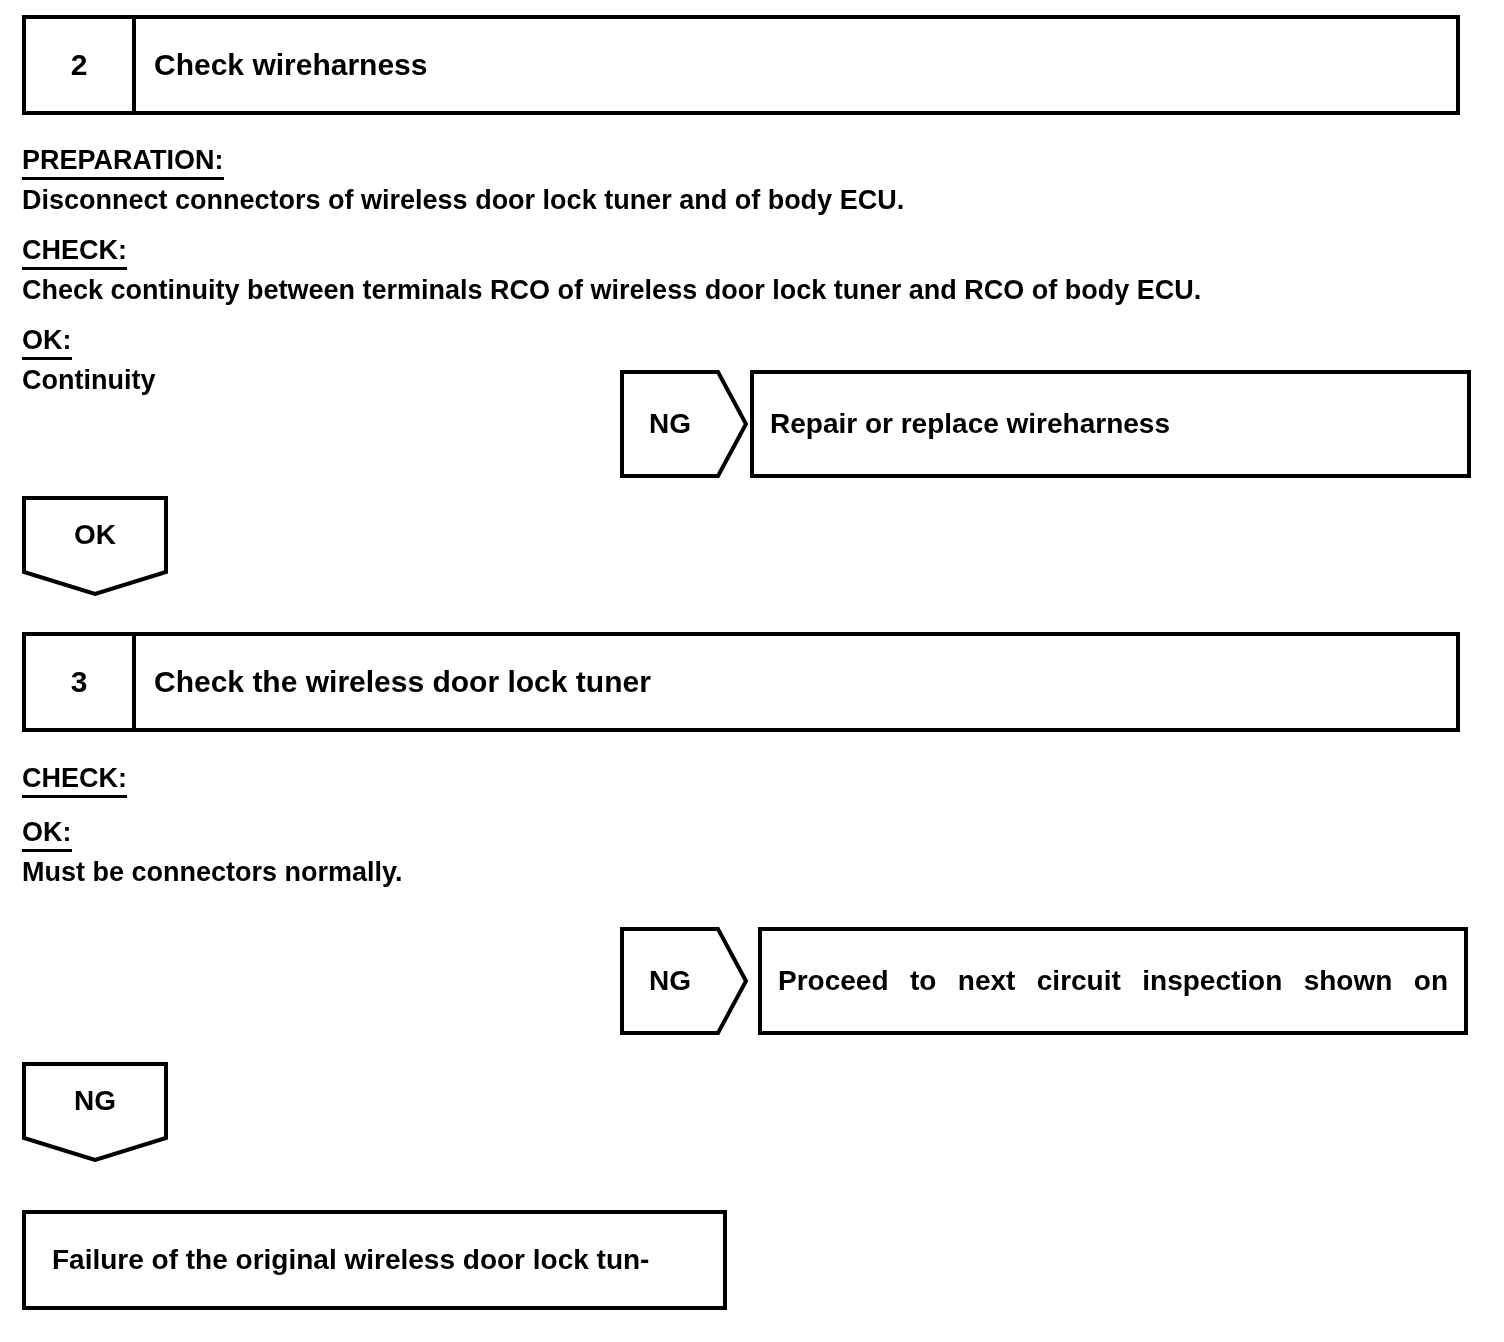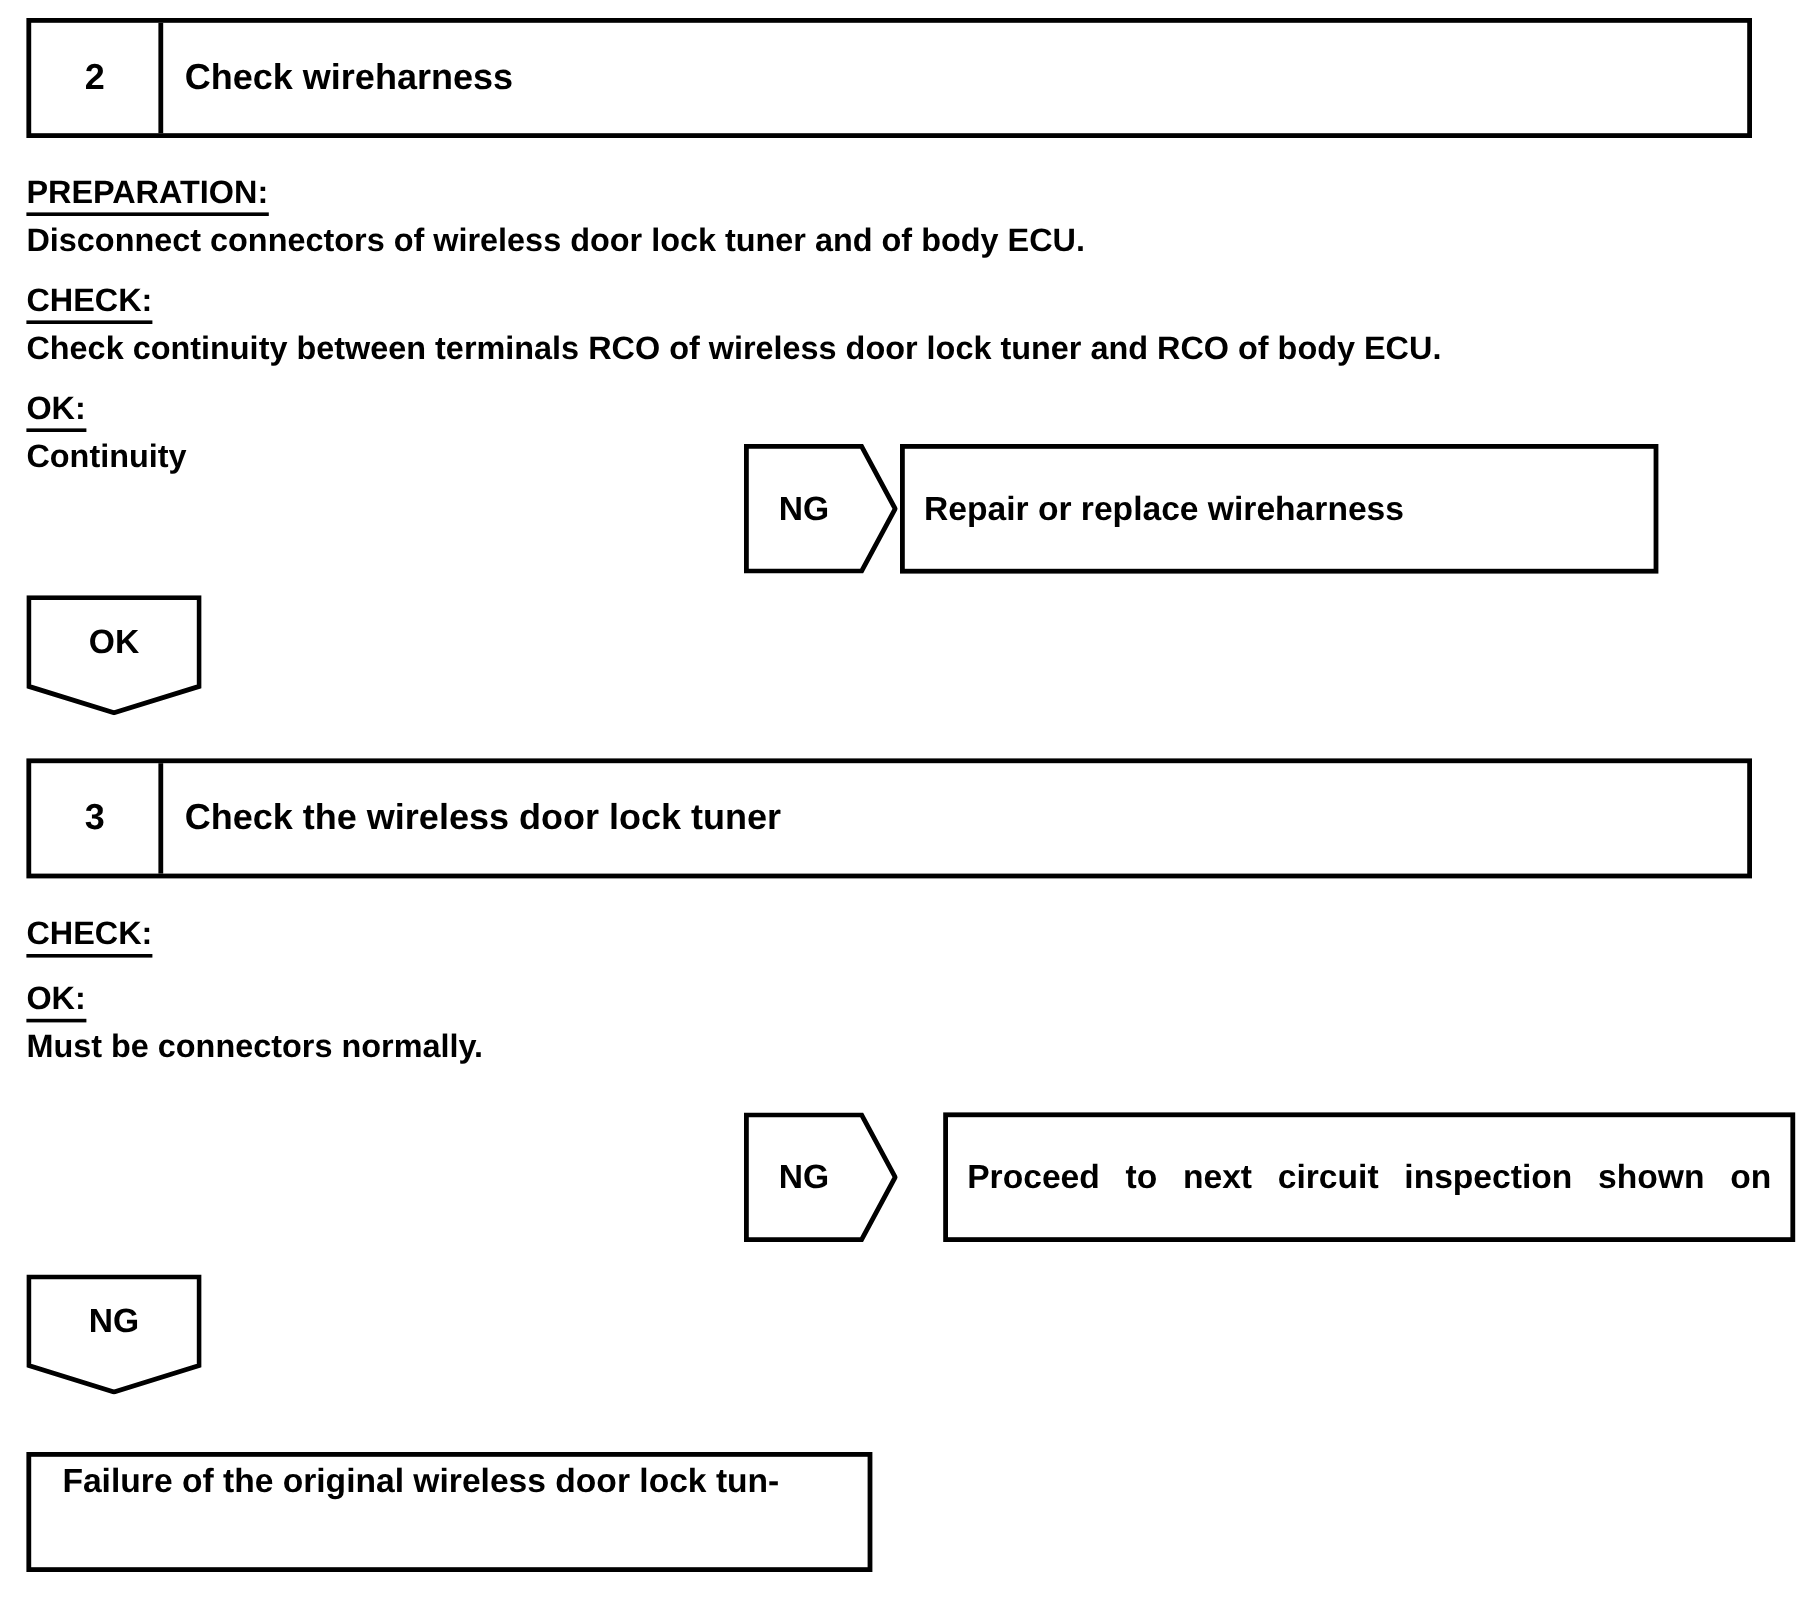--- a/index.html
+++ b/index.html
@@ -142,20 +142,21 @@
     font-size: 28px;
   }
 
   
   .final-box {
     position: absolute;
     border: 4px solid #000;
     box-sizing: border-box;
     background: #fff;
     display: flex;
+    align-items: center;
   }
   .final-text {
     font-weight: bold;
     font-size: 28px;
     line-height: 40px;
     padding: 0 26px;
   }
   .final-text .ln { display: block; }
 </style>
 </head>
@@ -183,21 +184,21 @@
     </div>
   </div>
 
   <div class="arrow-tag" style="left:620px; top:370px;">
     <svg width="128" height="108" viewBox="0 0 128 108">
       <polygon points="2,2 98,2 126,54 98,106 2,106" fill="#ffffff" stroke="#000000" stroke-width="4" stroke-linejoin="miter"></polygon>
     </svg>
     <div class="tag-text">NG</div>
   </div>
 
-  <div class="result-box" style="left:750px; top:370px; width:632px; height:108px;">
+  <div class="result-box" style="left:750px; top:370px; width:721px; height:108px;">
     <div class="result-text">
       <span class="ln">Repair or replace wireharness</span>
     </div>
   </div>
 
   <div class="down-tag" style="left:22px; top:496px;">
     <svg width="146" height="100" viewBox="0 0 146 100">
       <polygon points="2,2 144,2 144,76 73,98 2,76" fill="#ffffff" stroke="#000000" stroke-width="4" stroke-linejoin="miter"></polygon>
     </svg>
     <div class="tag-text">OK</div>
@@ -218,21 +219,21 @@
     </div>
   </div>
 
   <div class="arrow-tag" style="left:620px; top:927px;">
     <svg width="128" height="108" viewBox="0 0 128 108">
       <polygon points="2,2 98,2 126,54 98,106 2,106" fill="#ffffff" stroke="#000000" stroke-width="4" stroke-linejoin="miter"></polygon>
     </svg>
     <div class="tag-text">NG</div>
   </div>
 
-  <div class="result-box" style="left:786px; top:927px; width:710px; height:108px;">
+  <div class="result-box" style="left:758px; top:927px; width:710px; height:108px;">
     <div class="result-text">
       <span class="ln just">Proceed to next circuit inspection shown on</span>
     </div>
   </div>
 
   <div class="down-tag" style="left:22px; top:1062px;">
     <svg width="146" height="100" viewBox="0 0 146 100">
       <polygon points="2,2 144,2 144,76 73,98 2,76" fill="#ffffff" stroke="#000000" stroke-width="4" stroke-linejoin="miter"></polygon>
     </svg>
     <div class="tag-text">NG</div>

